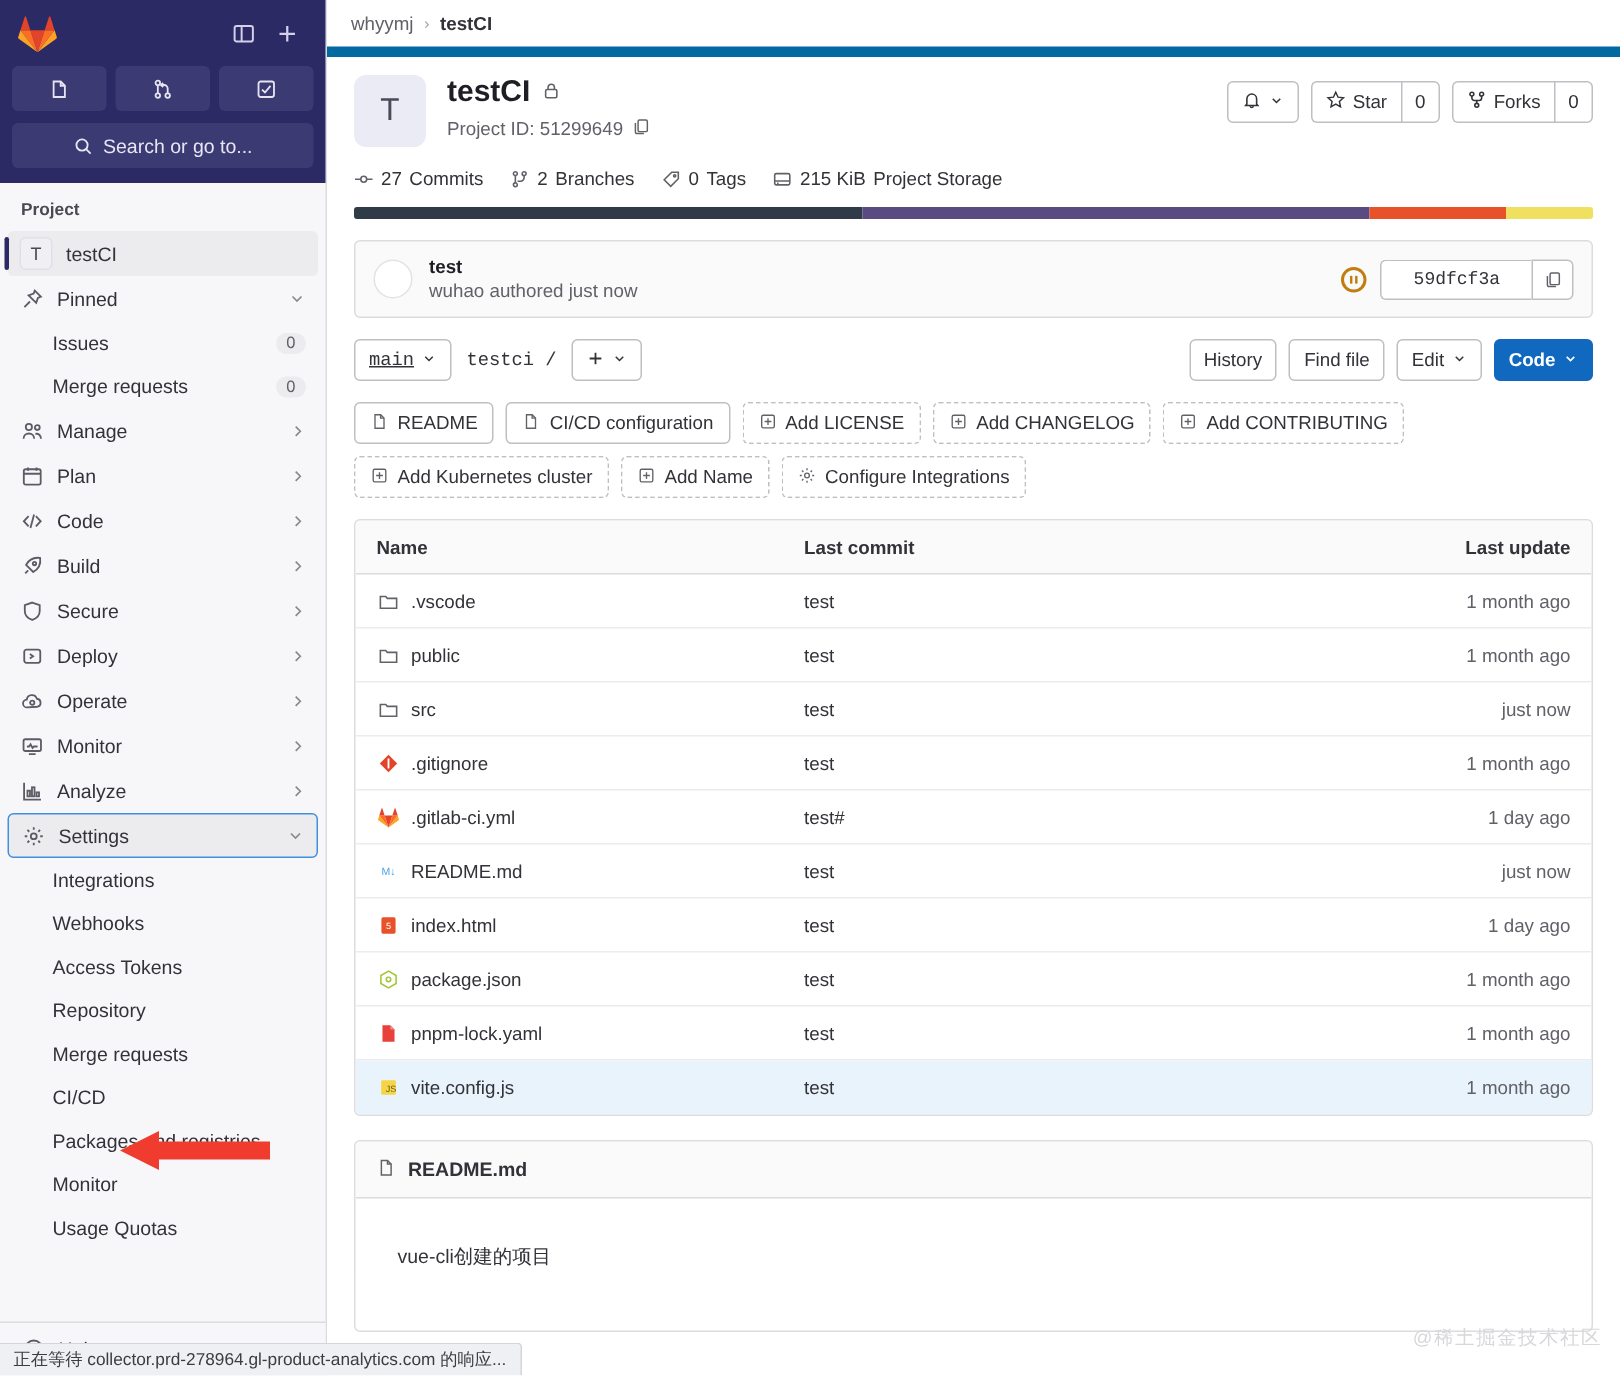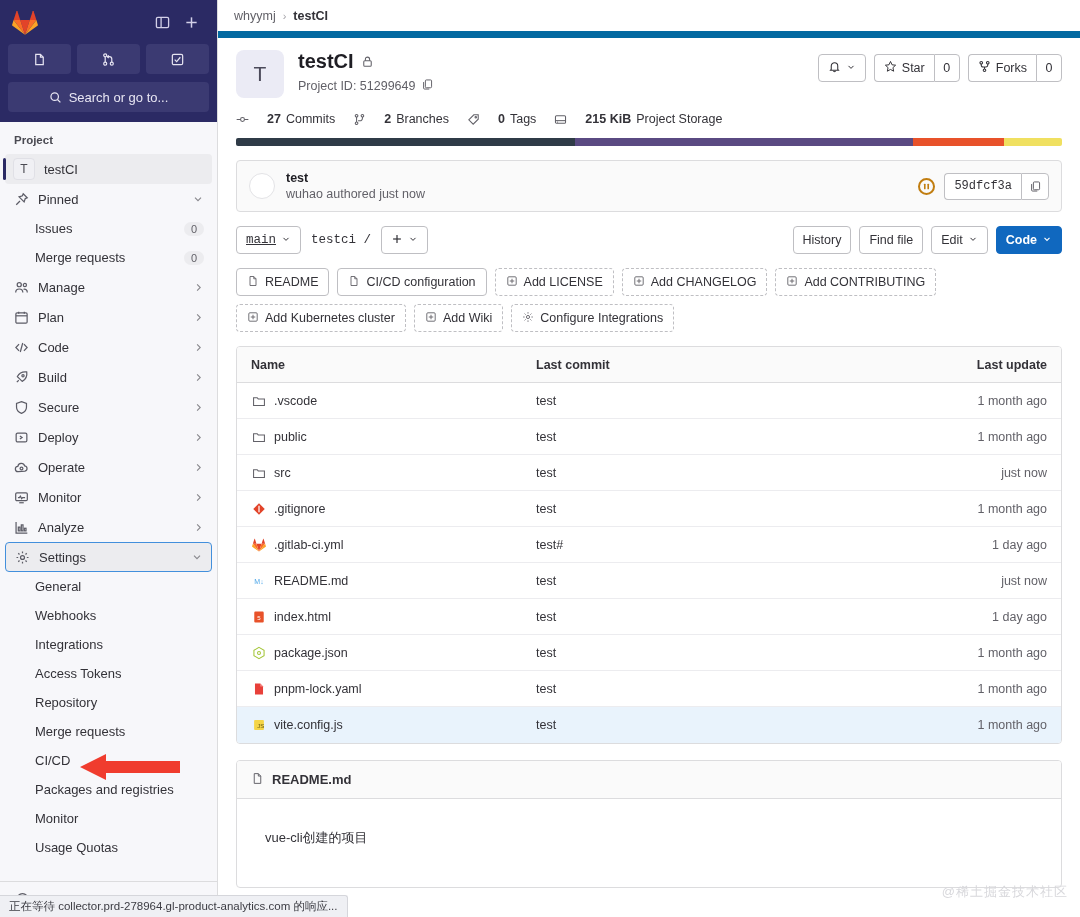--- a/index.html
+++ b/index.html
@@ -124,41 +124,41 @@
   .btn-group .btn { border-radius: 4px 0 0 4px; border-right: none; }
   .btn-group .cnt {
     border: 1px solid #bfbfc3; border-radius: 0 4px 4px 0; background: #fff;
     min-width: 26px; display: flex; align-items: center; justify-content: center;
     font-size: 12.5px; color: #333238;
   }
   .btn-primary { background: #1068bf; border-color: #1068bf; color: #fff; font-weight: bold; }
 
   .proj-stats { display: flex; gap: 18px; align-items: center; font-size: 12.5px; color: #333238; padding: 8px 0 12px 0; }
   .proj-stats .st { display: flex; align-items: center; gap: 5px; }
-  .proj-stats b { font-weight: bold; margin-left: 13px; }
+  .proj-stats b { font-weight: normal; }
 
   .langbar { display: flex; height: 8px; border-radius: 2px; overflow: hidden; margin-bottom: 14px; }
 
   .commit-card {
     border: 1px solid #dcdcde; border-radius: 4px; background: #fafafa;
     display: flex; align-items: center; padding: 10px 12px; margin-bottom: 14px;
   }
   .commit-avatar { width: 26px; height: 26px; border-radius: 50%; border: 1px solid #e3e3e6; background: #fff; margin-right: 11px; flex-shrink: 0;}
   .commit-title { font-size: 12.5px; font-weight: bold; color: #1f1e24; }
   .commit-sub { font-size: 12.5px; color: #626168; margin-top: 2px; }
   .commit-right { margin-left: auto; display: flex; align-items: center; gap: 9px; }
   .ci-badge {
     width: 17px; height: 17px; border-radius: 50%;
     border: 2px solid #c17d10; color: #c17d10;
     display: flex; align-items: center; justify-content: center;
   }
   .sha-group { display: inline-flex; height: 27px; }
   .sha {
     border: 1px solid #bfbfc3; border-right: none; border-radius: 4px 0 0 4px;
-    background: #fff; display: flex; align-items: center; padding: 0 9px;
+    background: #fff; display: flex; align-items: center; padding: 0 21px;
     font-family: "Liberation Mono", monospace; font-size: 12px; color: #333238;
   }
   .sha-copy {
     border: 1px solid #bfbfc3; border-radius: 0 4px 4px 0; background: #fff;
     width: 28px; display: flex; align-items: center; justify-content: center; color: #626168;
   }
 
   .ref-row { display: flex; align-items: center; gap: 10px; margin-bottom: 14px; }
   .ref-path { font-size: 12.5px; color: #333238; font-family: "Liberation Mono", monospace; }
   .ref-actions { margin-left: auto; display: flex; gap: 8px; }
@@ -465,23 +465,22 @@
           </svg>
         </span>
         <span class="lbl">Settings</span>
         <span class="chev">
           <svg width="12" height="12" viewBox="0 0 16 16" fill="none" stroke="currentColor" stroke-width="1.5">
               <path d="M4 6.2 8 10.2 12 6.2"></path>
             </svg>
         </span>
       </div>
 
-      <div class="sb-sub">General</div>
+      <div class="sb-sub">Integrations</div>
       <div class="sb-sub">Webhooks</div>
-      <div class="sb-sub">Integrations</div>
       <div class="sb-sub">Access Tokens</div>
       <div class="sb-sub">Repository</div>
       <div class="sb-sub">Merge requests</div>
       <div class="sb-sub">CI/CD</div>
       <div class="sb-sub">Packages and registries</div>
       <div class="sb-sub">Monitor</div>
       <div class="sb-sub">Usage Quotas</div>
     </div>
 
     <div class="sb-help">
@@ -761,21 +760,21 @@
             <span>Add Kubernetes cluster</span>
           </div>
           <div class="qbtn dashed">
             <span>
               <svg width="12" height="12" viewBox="0 0 16 16" fill="none" stroke="#626168" stroke-width="1.2">
                   <rect x="2.4" y="2.4" width="11.2" height="11.2" rx="1.4"></rect>
                   <line x1="8" y1="5" x2="8" y2="11"></line>
                   <line x1="5" y1="8" x2="11" y2="8"></line>
                 </svg>
             </span>
-            <span>Add Wiki</span>
+            <span>Add Name</span>
           </div>
           <div class="qbtn dashed">
             <span>
               <svg width="12" height="12" viewBox="0 0 16 16" fill="none" stroke="#626168" stroke-width="1.2">
                 <circle cx="8" cy="8" r="2.1"></circle>
                 <path d="M8 1.6v1.8M8 12.6v1.8M14.4 8h-1.8M3.4 8H1.6M12.5 3.5l-1.3 1.3M4.8 11.2l-1.3 1.3M12.5 12.5l-1.3-1.3M4.8 4.8 3.5 3.5"></path>
               </svg>
             </span>
             <span>Configure Integrations</span>
           </div>

